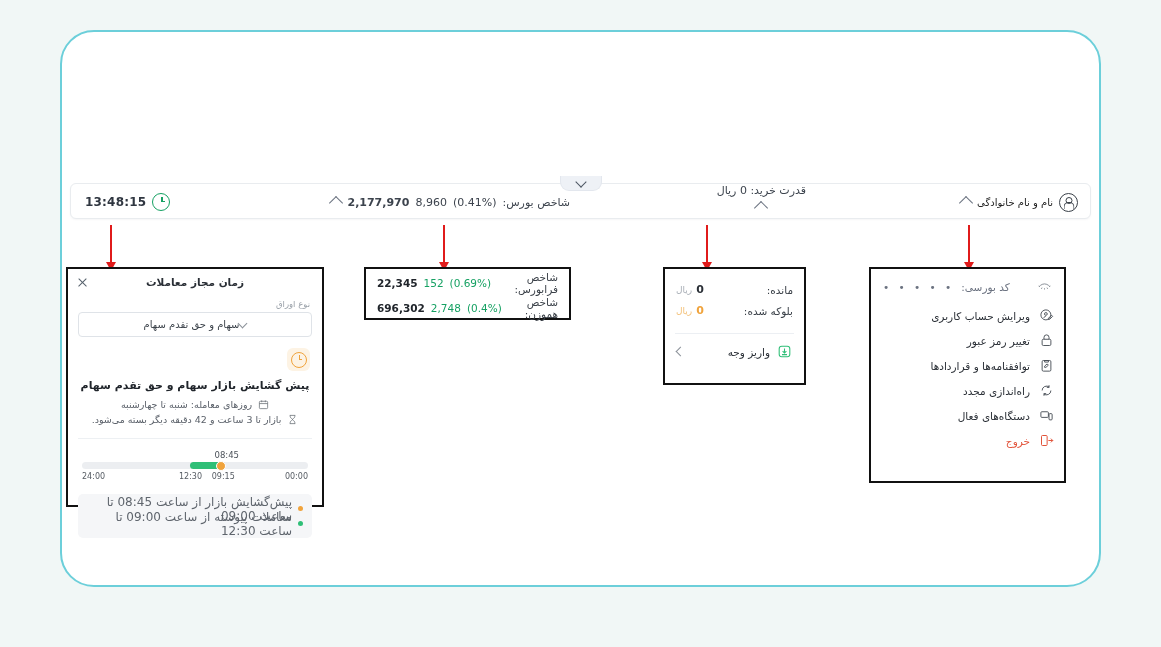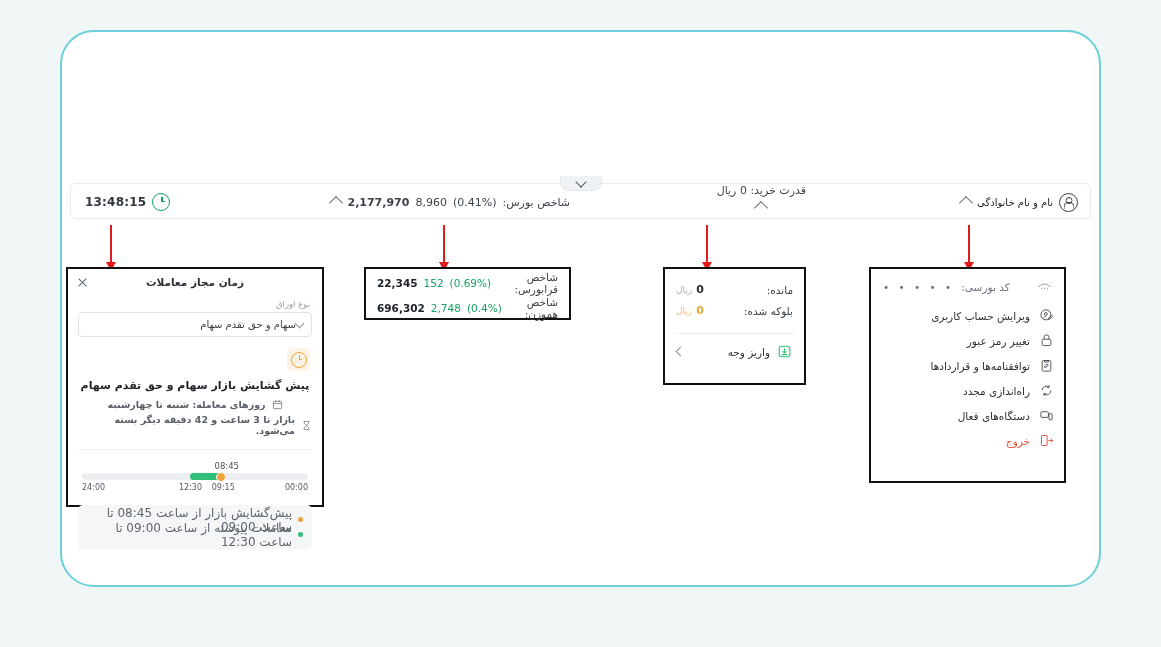--- a/index.html
+++ b/index.html
@@ -107,32 +107,32 @@
   
   .p-hours{left:66px;top:267px;width:258px;height:240px;}
   .hrs-head{display:flex;align-items:center;justify-content:center;position:relative;height:26px;}
   .hrs-title{font-size:10.5px;font-weight:bold;color:#2a2f36;}
   .x-close{position:absolute;left:9px;top:8px;width:11px;height:11px;}
   .x-close::before,.x-close::after{content:"";position:absolute;left:0;top:5px;width:11px;height:1.2px;background:#55606b;}
   .x-close::before{transform:rotate(45deg);}
   .x-close::after{transform:rotate(-45deg);}
   .fld-label{font-size:8.5px;color:#9aa1a9;text-align:right;padding:4px 12px 3px 0;}
   .select-box{margin:0 10px;height:23px;border:1px solid #dfe3e8;border-radius:4px;
-    display:flex;align-items:center;justify-content:flex-start;padding:0 8px;background:#fff;}
+    display:flex;align-items:center;justify-content:center;padding:0 8px;background:#fff;}
   .select-val{font-size:10px;color:#3c434b;}
   .sel-chev{width:6px;height:6px;border-right:1.3px solid #8b9199;border-bottom:1.3px solid #8b9199;
     transform:rotate(45deg);margin-top:-3px;}
   .clock-badge{width:23px;height:23px;border-radius:6px;background:#fdf3e4;
     display:flex;align-items:center;justify-content:center;margin:11px 12px 0 0;float:right;}
   .ic-clock-o{width:14px;height:14px;border:1.4px solid #f0a33c;border-radius:50%;position:relative;}
   .ic-clock-o::before{content:"";position:absolute;left:50%;top:2.8px;width:1.2px;height:4px;background:#f0a33c;}
   .ic-clock-o::after{content:"";position:absolute;left:50%;top:6.2px;width:3.2px;height:1.2px;background:#f0a33c;}
   .hrs-heading{clear:both;text-align:center;font-size:11px;font-weight:bold;color:#20252b;padding:8px 10px 5px 10px;}
   .hrs-line{display:flex;align-items:center;justify-content:center;gap:6px;direction:rtl;
-    font-size:9.5px;color:#5a6069;padding:2px 10px;font-weight:bold;}
+    font-size:9.5px;color:#5a6069;padding:2px 10px;}
   .hrs-line .mi{width:11px;height:11px;flex:0 0 11px;}
   .tl-sep{height:1px;background:#edf0f3;margin:11px 10px 0 10px;}
   .timeline-wrap{padding:10px 14px 0 14px;position:relative;}
   .tl-toplabel{position:absolute;font-size:8.5px;color:#4b5159;top:11px;transform:translateX(50%);}
   .tl-track{position:relative;height:7px;background:#eceef1;border-radius:4px;margin-top:13px;}
   .tl-fill{position:absolute;top:0;height:7px;background:#2fbf77;border-radius:4px;}
   .tl-dot{position:absolute;top:-1.5px;width:10px;height:10px;border-radius:50%;background:#f0a33c;
     border:1.5px solid #fff;box-sizing:border-box;}
   .tl-ticks{position:relative;height:13px;margin-top:3px;}
   .tl-tick{position:absolute;font-size:8px;color:#555b62;transform:translateX(50%);}

